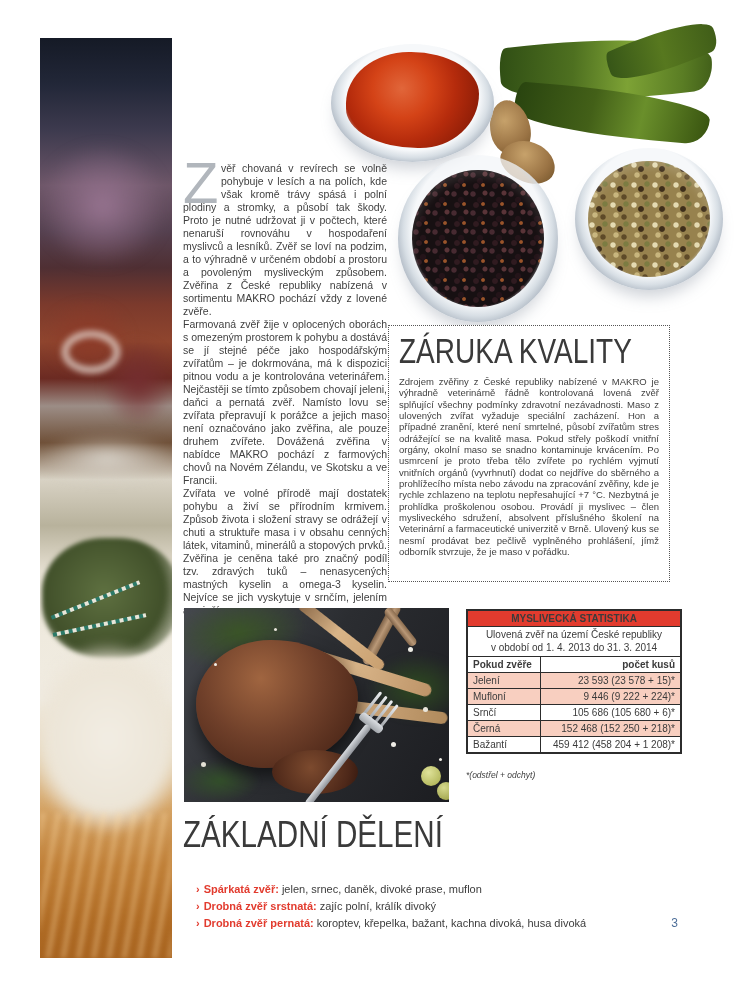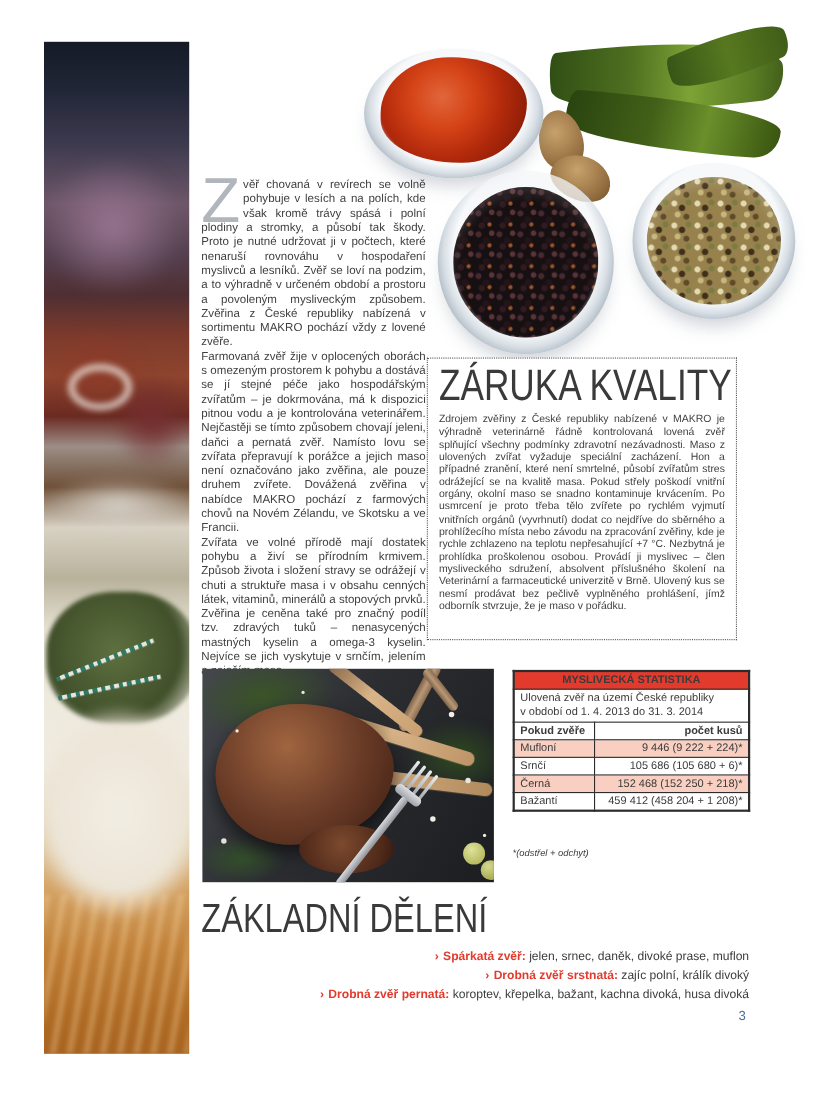--- a/index.html
+++ b/index.html
@@ -83,21 +83,21 @@
   .intro{left:183px;top:162px;width:204px;}
   .intro p{margin:0;font-size:10.5px;line-height:13px;text-align:justify;color:#3f3f3f;}
   .dropcap{float:left;width:35px;height:39px;font-size:58px;line-height:42px;color:#b1b6bc;
     margin-right:3px;}
 
   
   .quality-box{left:388px;top:325px;width:282px;height:257px;border:1px dotted #555;
     box-sizing:border-box;padding:5px 10px 0 10px;background:#fff;}
   .big-title{margin:0;font-weight:normal;color:#3a3a3a;white-space:nowrap;}
   .big-title span{display:inline-block;transform:scaleX(.8);transform-origin:left center;}
-  .quality-box .big-title{font-size:40px;line-height:40px;margin-bottom:5px;}
+  .quality-box .big-title{font-size:35px;line-height:40px;margin-bottom:5px;}
   .quality-box p{margin:0;font-size:9.5px;line-height:11.35px;text-align:justify;color:#3f3f3f;}
 
   
   .meat-photo{left:184px;top:608px;width:265px;height:194px;overflow:hidden;
     background:linear-gradient(120deg,#45484e 0%,#2b2d31 45%,#1c1d21 100%);}
   .meat-photo div{position:absolute;}
   .mp-fir1{left:-25px;top:-18px;width:160px;height:85px;filter:blur(3px);transform:rotate(-8deg);
     background:radial-gradient(closest-side,#3a5526,rgba(46,74,32,0) 85%);border-radius:50%;}
   .mp-fir2{left:175px;top:40px;width:115px;height:80px;filter:blur(3px);
     background:radial-gradient(closest-side,#2e4a20,rgba(46,74,32,0) 85%);border-radius:50%;}
@@ -133,30 +133,30 @@
   .mp-grape1{left:237px;top:158px;width:20px;height:20px;border-radius:50%;
     background:radial-gradient(circle at 38% 32%,#dfe29a,#b8bc62 70%,#8f9340);}
   .mp-grape2{left:253px;top:174px;width:18px;height:18px;border-radius:50%;
     background:radial-gradient(circle at 38% 32%,#d6d98e,#a8ac55 70%,#83873a);}
 
   
   .stats-wrap{left:466px;top:609px;width:216px;}
   table.stats{width:100%;border-collapse:collapse;border:2px solid #2c2c2c;padding-left:25px;}
   table.stats td{border:1px solid #2c2c2c;font-size:10px;color:#3b3b3b;padding:2px 5px;}
   td.t-title{background:#e23b2e;color:#fff;font-weight:bold;font-size:11px;text-align:center;padding:3px 0;}
-  td.t-sub{text-align:left;font-size:10px;line-height:12.5px;padding:3px 0;}
+  td.t-sub{text-align:center;font-size:10px;line-height:12.5px;padding:3px 0;}
   td.t-colhead{font-weight:bold;color:#e02d24;font-size:10.5px;padding:3px 5px;}
   td.t-count{text-align:right;}
   tr.pink td{background:#f8cfc0;}
   .stats-footnote{left:466px;top:770px;font-size:8.5px;font-style:italic;color:#3d3d3d;}
 
   
   .division{left:183px;top:814px;width:500px;}
-  .division .big-title{font-size:37px;line-height:42px;margin-bottom:6px;}
-  .division ul{list-style:none;margin:2px;padding:0;text-align:right;}
+  .division .big-title{font-size:37px;line-height:42px;margin-bottom:25px;}
+  .division ul{list-style:none;margin:13px;padding:0;}
   .division li{font-size:11px;line-height:17px;color:#3c3c3c;}
   .b-arrow{color:#e23b2e;font-weight:bold;margin-right:4px;}
   .b-label{color:#e23b2e;font-weight:bold;margin-right:3px;}
 
   .page-number{left:658px;top:916px;width:20px;text-align:right;font-size:12px;color:#4e6f99;}
 </style>
 </head>
 <body>
 
 <div class="page">
@@ -239,20 +239,24 @@
             <td class="t-sub" colspan="2">
           <div>Ulovená zvěř na území České republiky</div>
           <div>v období od 1. 4. 2013 do 31. 3. 2014</div>
         </td>
           </tr>
         <tr>
           <td class="t-colhead">Pokud zvěře</td>
           <td class="t-colhead t-count">počet kusů</td>
         </tr>
         <tr class="pink">
+          <td>Jelení</td>
+          <td class="t-count">23 593 (23 578 + 15)*</td>
+        </tr>
+        <tr class="pink">
           <td>Mufloní</td>
           <td class="t-count">9 446 (9 222 + 224)*</td>
         </tr>
         <tr>
           <td>Srnčí</td>
           <td class="t-count">105 686 (105 680 + 6)*</td>
         </tr>
         <tr class="pink">
           <td>Černá</td>
           <td class="t-count">152 468 (152 250 + 218)*</td>

